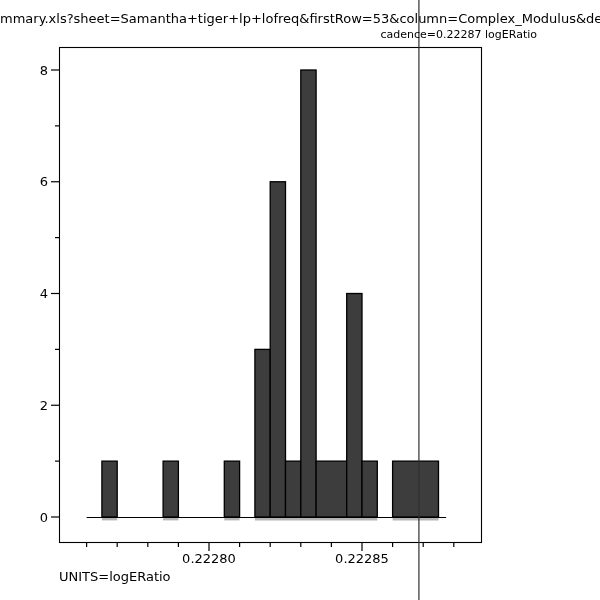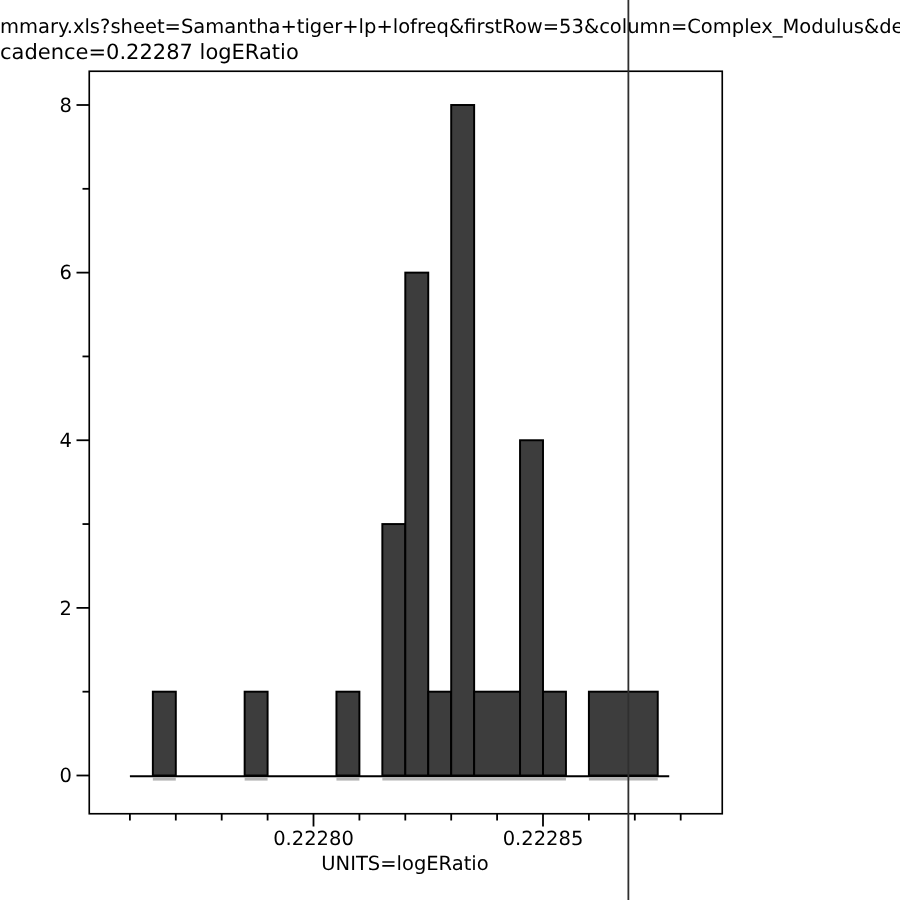--- a/index.html
+++ b/index.html
@@ -1,23 +1,23 @@
 <!DOCTYPE html>
 <html><head>
 <meta charset="utf-8">
 <style>
   html,body{margin:0;padding:0;background:#fff;}
   body{width:600px;height:600px;font-family:"DejaVu Sans", sans-serif;}
   .canvas{position:relative;width:600px;height:600px;overflow:hidden;background:#fff;}
   #chart{position:absolute;top:0;left:0;}
   .title1{position:absolute;top:11px;left:0;width:600px;font-size:13px;line-height:16px;
           white-space:nowrap;overflow:hidden;color:#000;}
-  .title2{position:absolute;top:27px;left:0;width:505px;text-align:left;font-size:14px;
-          line-height:16px;white-space:nowrap;color:#000;}
-  .xlabel{position:absolute;top:569px;left:59px;width:422px;text-align:center;font-size:13px;
+  .title2{position:absolute;top:27px;left:0;width:505px;text-align:right;font-size:11px;
+          line-height:16px;white-space:nowrap;color:#000;padding-left:32px;}
+  .xlabel{position:absolute;top:569px;left:59px;width:422px;font-size:13px;
           line-height:16px;color:#000;}
   svg text{font-family:"DejaVu Sans", sans-serif;}
 </style>
 </head>
 <body>
 
 <div class="canvas">
   <svg id="chart" width="600" height="600">
       <line x1="86.60000000004746" y1="517.5" x2="446.1500000000248" y2="517.5" stroke="#000000" stroke-width="1.2"></line>
       <line x1="101.89999999997784" y1="519.2" x2="117.19999999999314" y2="519.2" stroke="#b4b4b4" stroke-width="2.4"></line>

